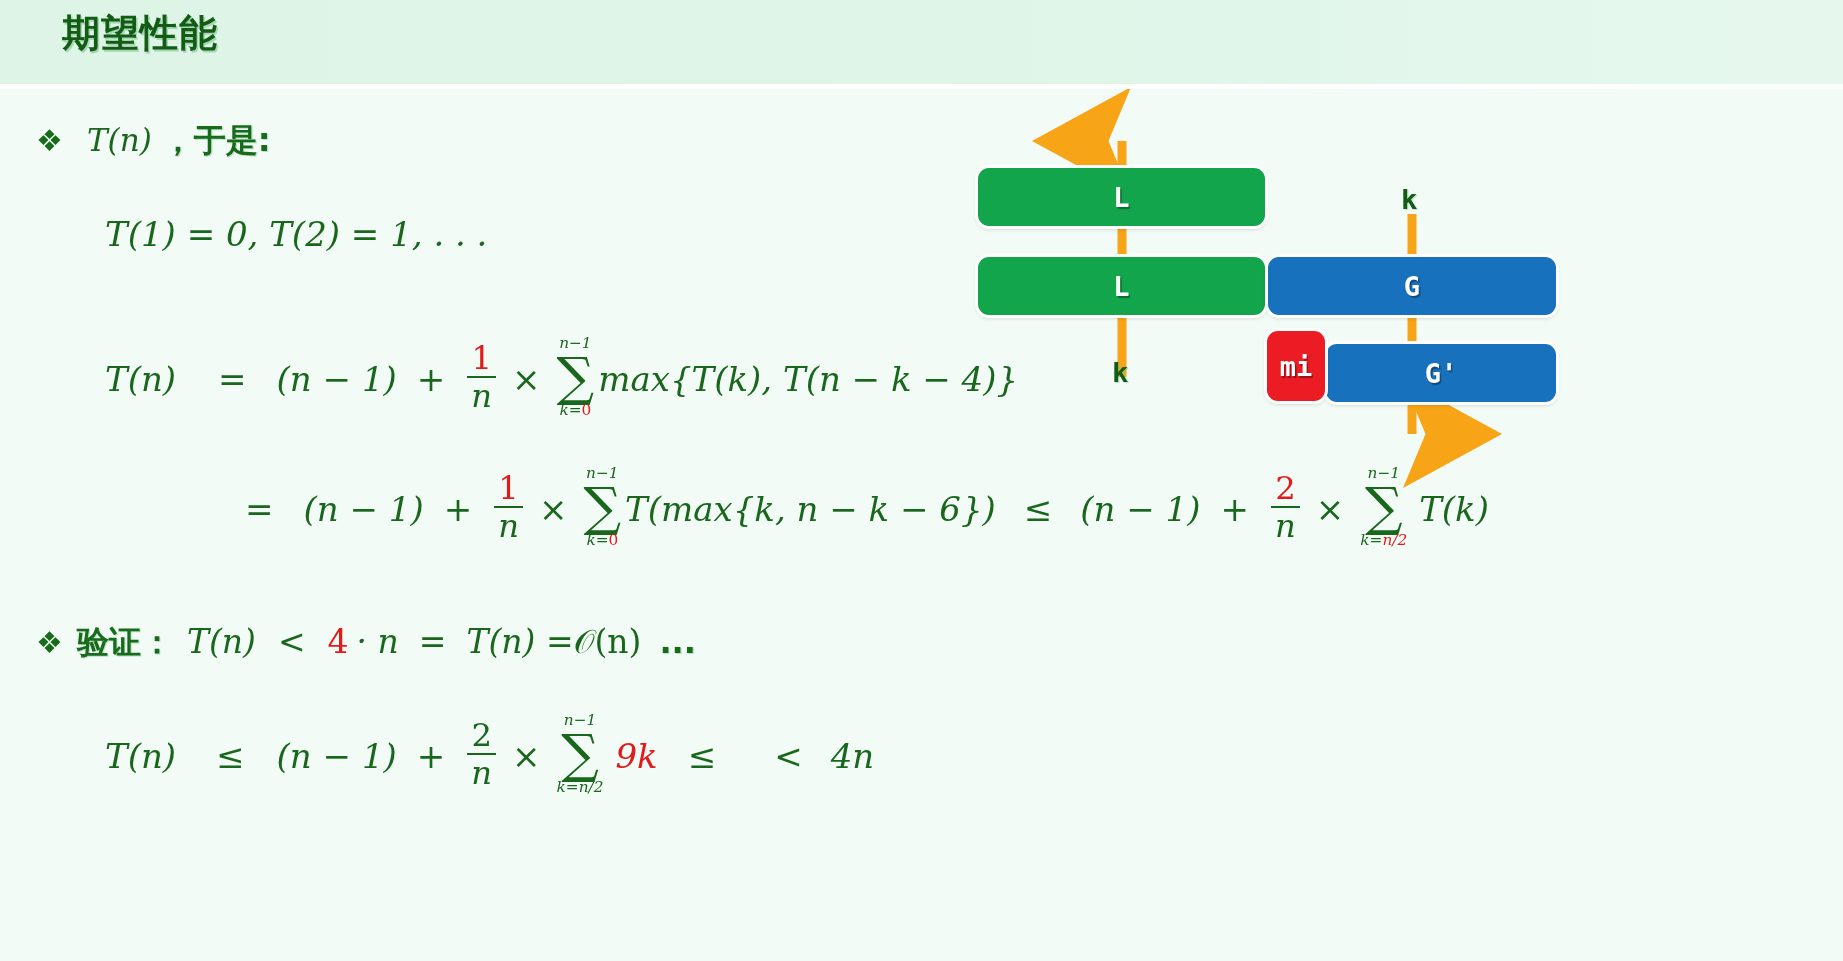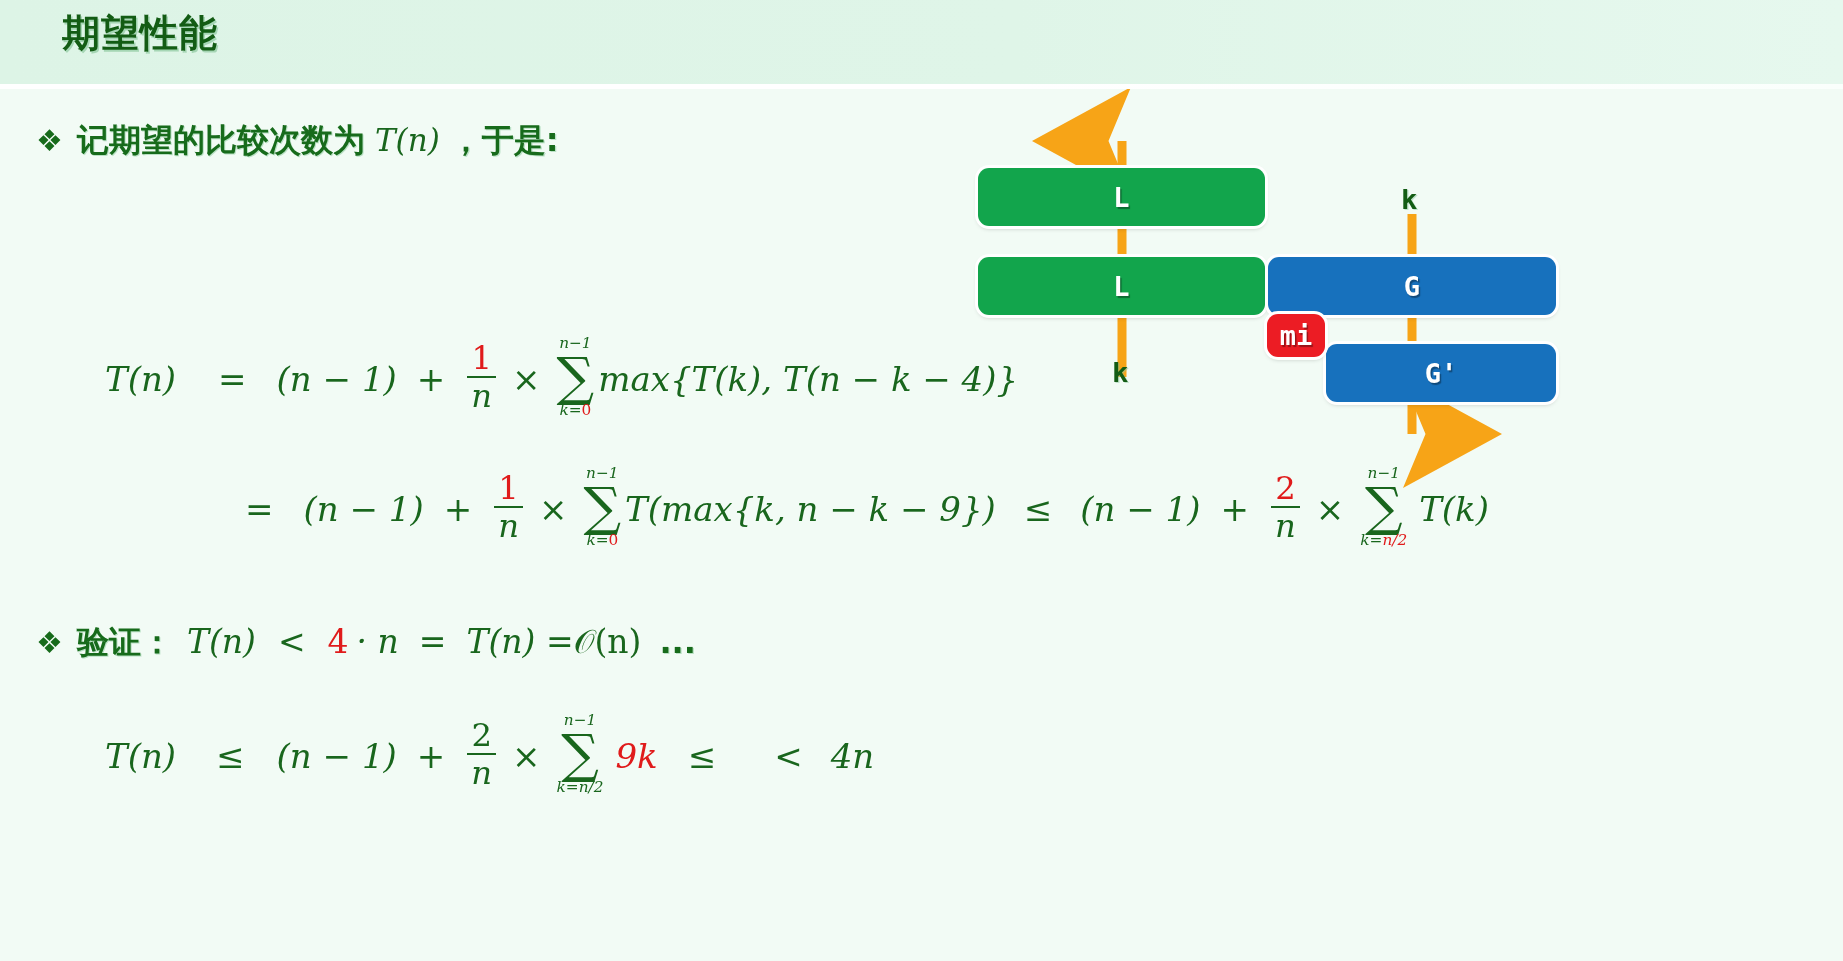--- a/index.html
+++ b/index.html
@@ -165,25 +165,27 @@
 <body>
 
 <div id="header-band"></div>
 <div id="header-underline"></div>
 <div id="slide-title">期望性能</div>
 
 <div id="content">
 
   <div class="bullet-row" style="left:36px; top:30px;">
     <span class="bullet-glyph">❖</span>
-    <span class="cn">记期望的比较次数为</span>
     <span class="math" style="font-size:31px; margin:0 10px;">T(n)</span>
     <span class="cn">，于是:</span>
   </div>
 
+  <div class="mathline" style="left:105px; top:125px; font-size:34px;">
+    <span class="it">T(1) = 0,  T(2) = 1,  . . .</span>
+  </div>
 
   <div class="mathline" style="left:105px; top:248px; font-size:34px;">
     <span class="it">T(n)</span>
     <span class="ro sp" style="width:42px"></span>
     <span class="ro">=</span>
     <span class="ro sp" style="width:30px"></span>
     <span class="it">(n − 1)</span>
     <span class="ro sp" style="width:20px"></span>
     <span class="ro">+</span>
     <span class="ro sp" style="width:16px"></span>
@@ -214,21 +216,21 @@
       <span class="den it">n</span>
     </span>
     <span class="ro sp" style="width:10px"></span>
     <span class="ro">×</span>
     <span class="ro sp" style="width:12px"></span>
     <span class="sum">
       <span class="lim">n−1</span>
       <span class="sigma">∑</span>
       <span class="lim"><span>k=</span><span class="red ro">0</span></span>
     </span>
-    <span class="it">T(max{k, n − k − 9})</span>
+    <span class="it">T(max{k, n − k − 6})</span>
     <span class="ro sp" style="width:28px"></span>
     <span class="ro">≤</span>
     <span class="ro sp" style="width:28px"></span>
     <span class="it">(n − 1)</span>
     <span class="ro sp" style="width:20px"></span>
     <span class="ro">+</span>
     <span class="ro sp" style="width:16px"></span>
     <span class="frac">
       <span class="num ro red">2</span>
       <span class="den it">n</span>
@@ -318,21 +320,21 @@
   </div>
   <div class="bar bar-green" style="left:978px; top:168px; width:287px; height:58px;">
     <span>L</span>
   </div>
   <div class="bar bar-blue" style="left:1268px; top:168px; width:288px; height:58px;">
     <span>G</span>
   </div>
   <div class="bar bar-blue" style="left:1326px; top:255px; width:230px; height:58px;">
     <span>G'</span>
   </div>
-  <div class="bar bar-red" style="left:1267px; top:225px; width:58px; height:43px;">
+  <div class="bar bar-red" style="left:1267px; top:242px; width:58px; height:70px;">
     <span>mi</span>
   </div>
 
   <div class="arrow-label" style="left:1112px; top:268px;">
     <span>k</span>
   </div>
   <div class="arrow-label" style="left:1401px; top:95px;">
     <span>k</span>
   </div>
 

